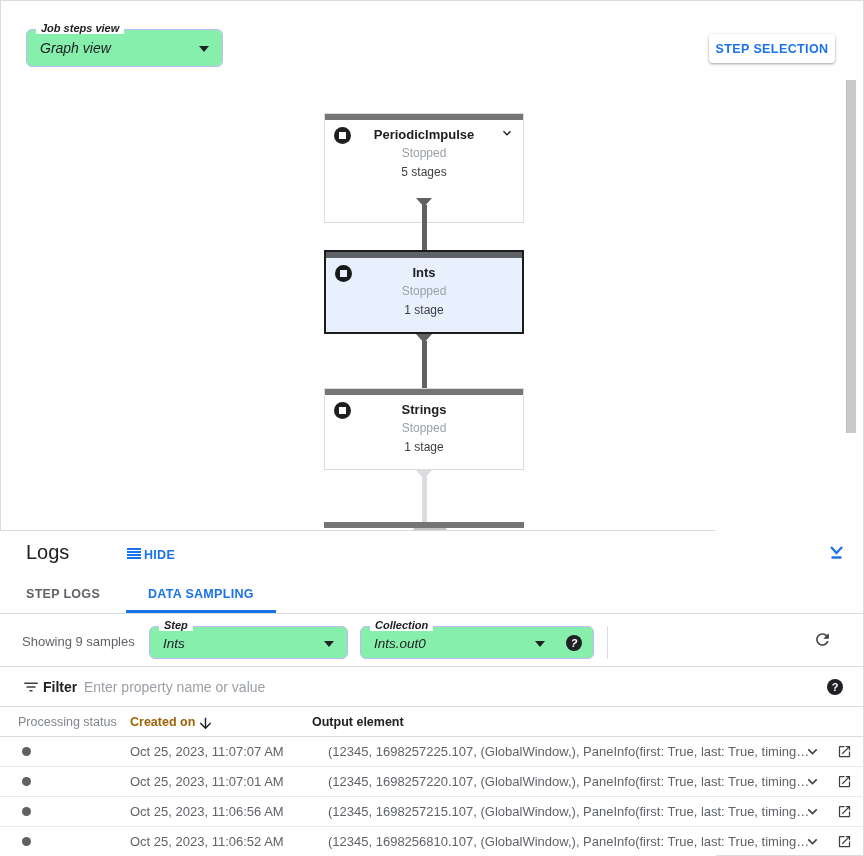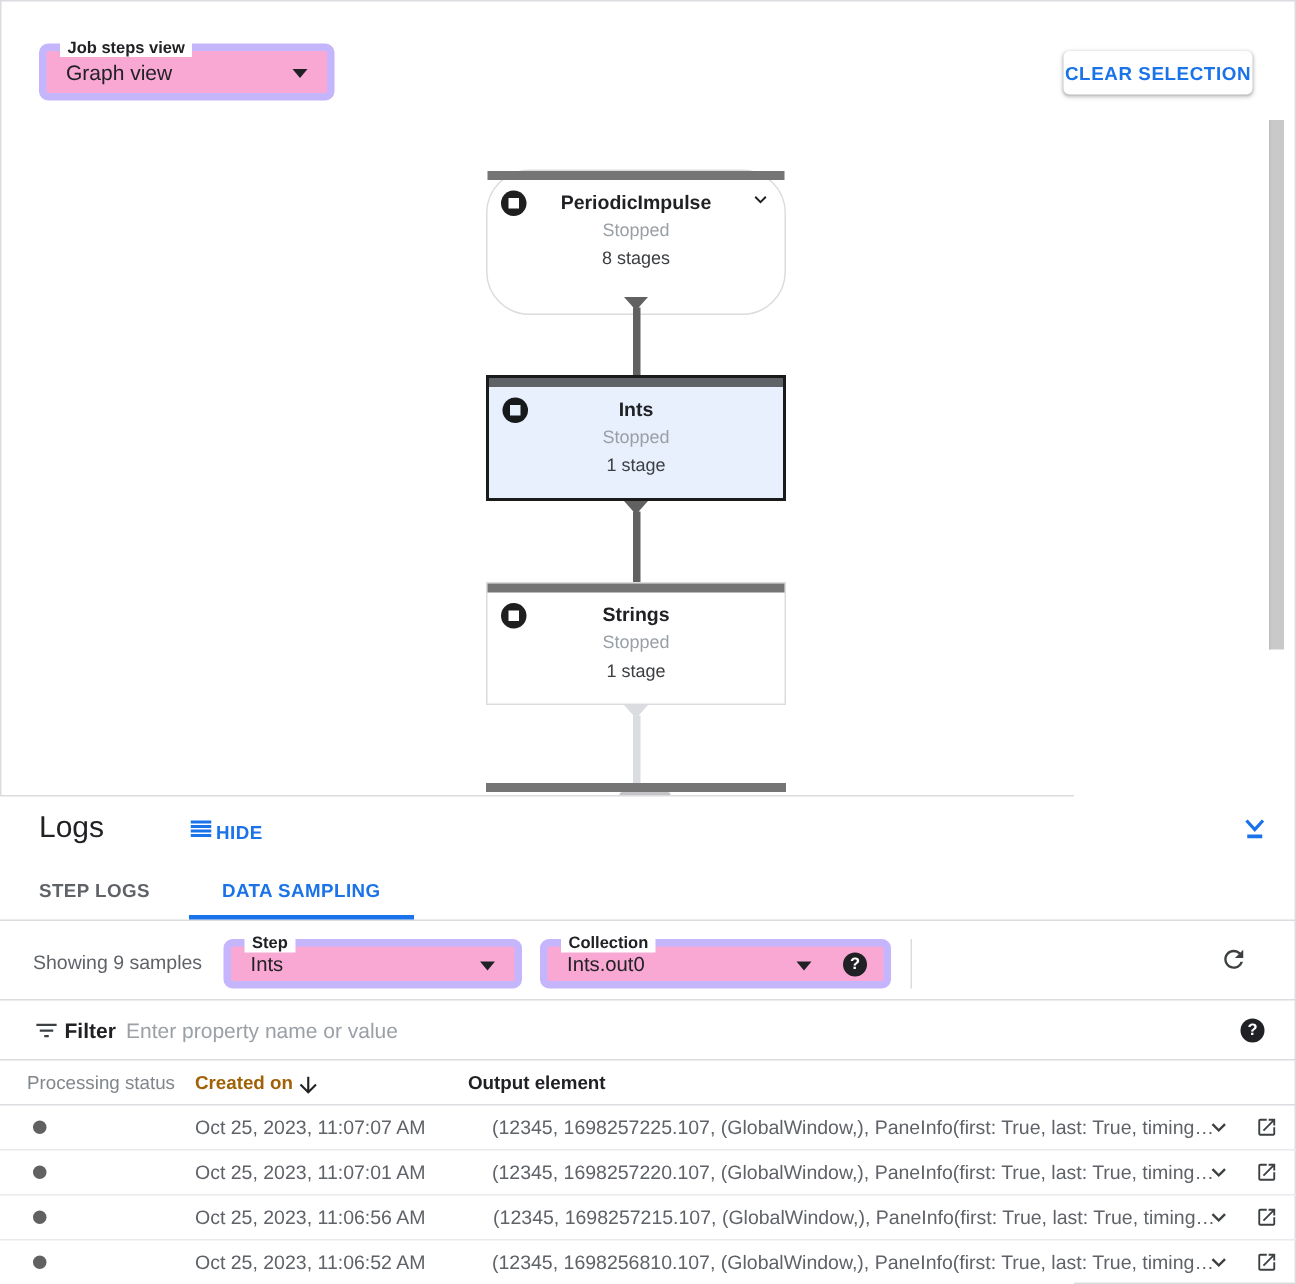--- a/index.html
+++ b/index.html
@@ -5,21 +5,21 @@
   * { margin:0; padding:0; box-sizing:border-box; }
   html,body { width:864px; height:856px; }
   body {
     font-family:"Liberation Sans", sans-serif;
     background:#fff; position:relative; overflow:hidden;
     color:#202124;
   }
   .page { position:absolute; inset:0; box-shadow: inset 0 0 0 1px #dadce0; }
 
   
-  .mselect { position:absolute; border:5px solid #c4b5fd; border-radius:6px; background:#f9a8d4; cursor:pointer; }
+  .mselect { position:absolute; border:1px solid #c4b5fd; border-radius:6px; background:#86efac; cursor:pointer;font-style:italic; }
   .mlabel { position:absolute; top:-8px; left:9px; background:#fff; padding:0 5px; font-size:11px; font-weight:bold; color:#202124; white-space:nowrap; }
   .mvalue { position:absolute; left:13px; top:50%; transform:translateY(-50%); font-size:14px; color:#202124; }
   .dd-arrow { position:absolute; right:13px; top:50%; margin-top:-2px; width:0; height:0;
               border-left:5px solid transparent; border-right:5px solid transparent; border-top:6px solid #202124; }
 
   .job-steps { left:26px; top:29px; width:197px; height:38px; }
 
   .clear-btn { position:absolute; left:709px; top:34px; width:126px; height:29px;
     background:#fff; border:none; border-radius:4px; color:#1a73e8; font-family:inherit;
     font-size:12.5px; font-weight:bold; letter-spacing:.4px; cursor:pointer;
@@ -101,28 +101,28 @@
 </head>
 <body>
 
 <div class="page">
 
   <div class="mselect job-steps">
     <span class="mlabel">Job steps view</span>
     <span class="mvalue">Graph view</span>
     <span class="dd-arrow"></span>
   </div>
-  <button class="clear-btn">CLEAR SELECTION</button>
-
-  <div class="node" style="top:113px;height:97px;border-radius:29px;">
+  <button class="clear-btn">STEP SELECTION</button>
+
+  <div class="node" style="top:113px;height:110px;">
     <div class="node-bar"></div>
     <span class="node-icon"></span>
     <div class="node-title">PeriodicImpulse</div>
     <div class="node-status">Stopped</div>
-    <div class="node-stages">8 stages</div>
+    <div class="node-stages">5 stages</div>
     <span class="node-chevron">
       <svg width="16" height="16" viewBox="0 0 24 24">
           <path d="M16.59 8.59L12 13.17 7.41 8.59 6 10l6 6 6-6z" fill="#202124"></path>
         </svg>
     </span>
   </div>
 
   <div class="connector" style="top:198px;height:52px;">
     <div class="arrow"></div>
     <div class="line"></div>
@@ -250,21 +250,21 @@
       <span class="row-created">Oct 25, 2023, 11:07:01 AM</span>
       <span class="row-output">(12345, 1698257220.107, (GlobalWindow,), PaneInfo(first: True, last: True, timing…</span>
       <span class="row-expand"><svg width="19" height="19" viewBox="0 0 24 24">
             <path d="M16.59 8.59L12 13.17 7.41 8.59 6 10l6 6 6-6z" fill="#3c4043"></path>
           </svg></span>
       <span class="row-open"><svg width="15" height="15" viewBox="0 0 24 24">
             <path d="M19 19H5V5h7V3H5c-1.11 0-2 .9-2 2v14c0 1.1.89 2 2 2h14c1.1 0 2-.9 2-2v-7h-2v7zM14 3v2h3.59l-9.83 9.83 1.41 1.41L19 6.41V10h2V3h-7z" fill="#3c4043"></path>
           </svg></span>
     </div>
 
-    <div class="trow" style="top:266px;text-align:right;">
+    <div class="trow" style="top:266px;">
       <span class="row-dot"></span>
       <span class="row-created">Oct 25, 2023, 11:06:56 AM</span>
       <span class="row-output">(12345, 1698257215.107, (GlobalWindow,), PaneInfo(first: True, last: True, timing…</span>
       <span class="row-expand"><svg width="19" height="19" viewBox="0 0 24 24">
             <path d="M16.59 8.59L12 13.17 7.41 8.59 6 10l6 6 6-6z" fill="#3c4043"></path>
           </svg></span>
       <span class="row-open"><svg width="15" height="15" viewBox="0 0 24 24">
             <path d="M19 19H5V5h7V3H5c-1.11 0-2 .9-2 2v14c0 1.1.89 2 2 2h14c1.1 0 2-.9 2-2v-7h-2v7zM14 3v2h3.59l-9.83 9.83 1.41 1.41L19 6.41V10h2V3h-7z" fill="#3c4043"></path>
           </svg></span>
     </div>

